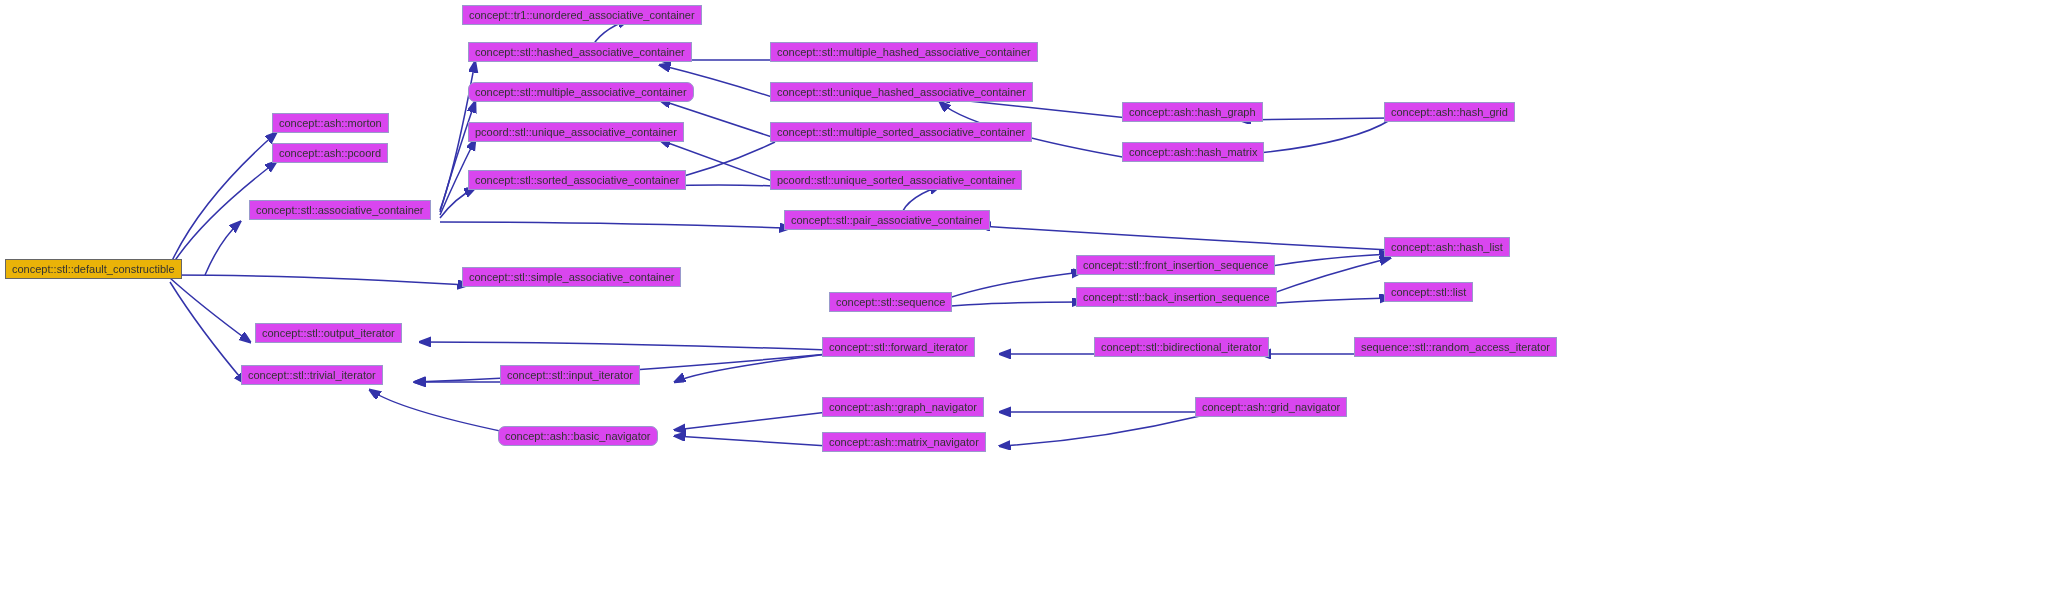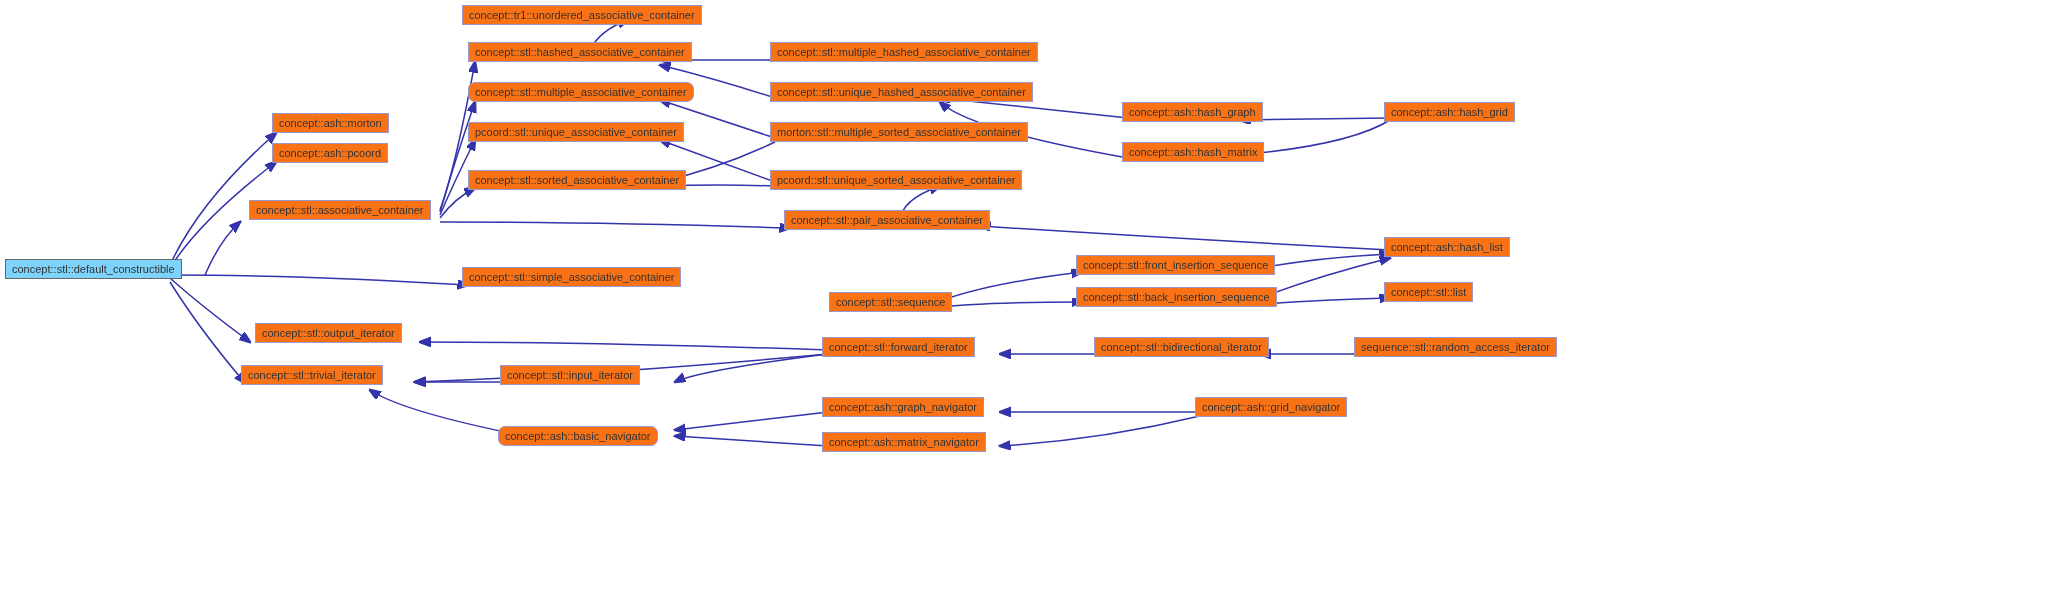--- a/index.html
+++ b/index.html
@@ -8,28 +8,28 @@
       font-family: Arial, sans-serif;
       font-size: 11px;
       width: 2061px;
       height: 607px;
       overflow: hidden;
       position: relative;
     }
     .node {
       position: absolute;
       border: 1px solid #9999cc;
-      background: #f97316;
+      background: #d946ef;
       padding: 3px 6px;
       white-space: nowrap;
       color: #333;
       font-size: 11px;
     }
     .node.highlighted {
-      background: #7dd3fc;
+      background: #eab308;
       border-color: #666;
     }
     svg.edges {
       position: absolute;
       top: 0; left: 0;
       width: 2061px;
       height: 607px;
       pointer-events: none;
     }
     svg.edges line, svg.edges path, svg.edges polyline {
@@ -144,21 +144,21 @@
     <div class="node" style="left: 462px; top: 5px;">concept::tr1::unordered_associative_container</div>
     <div class="node" style="left: 468px; top: 42px;">concept::stl::hashed_associative_container</div>
     <div class="node" style="left: 468px; top: 82px; border-radius: 7px;">concept::stl::multiple_associative_container</div>
     <div class="node" style="left: 468px; top: 122px;">pcoord::stl::unique_associative_container</div>
     <div class="node" style="left: 468px; top: 170px;">concept::stl::sorted_associative_container</div>
     <div class="node" style="left: 462px; top: 267px;">concept::stl::simple_associative_container</div>
     <div class="node" style="left: 500px; top: 365px;">concept::stl::input_iterator</div>
     <div class="node" style="left: 498px; top: 426px; border-radius: 7px;">concept::ash::basic_navigator</div>
     <div class="node" style="left: 770px; top: 42px;">concept::stl::multiple_hashed_associative_container</div>
     <div class="node" style="left: 770px; top: 82px;">concept::stl::unique_hashed_associative_container</div>
-    <div class="node" style="left: 770px; top: 122px;">morton::stl::multiple_sorted_associative_container</div>
+    <div class="node" style="left: 770px; top: 122px;">concept::stl::multiple_sorted_associative_container</div>
     <div class="node" style="left: 770px; top: 170px;">pcoord::stl::unique_sorted_associative_container</div>
     <div class="node" style="left: 784px; top: 210px;">concept::stl::pair_associative_container</div>
     <div class="node" style="left: 829px; top: 292px;">concept::stl::sequence</div>
     <div class="node" style="left: 822px; top: 337px;">concept::stl::forward_iterator</div>
     <div class="node" style="left: 822px; top: 397px;">concept::ash::graph_navigator</div>
     <div class="node" style="left: 822px; top: 432px;">concept::ash::matrix_navigator</div>
     <div class="node" style="left: 1122px; top: 102px;">concept::ash::hash_graph</div>
     <div class="node" style="left: 1122px; top: 142px;">concept::ash::hash_matrix</div>
     <div class="node" style="left: 1076px; top: 255px;">concept::stl::front_insertion_sequence</div>
     <div class="node" style="left: 1076px; top: 287px;">concept::stl::back_insertion_sequence</div>

